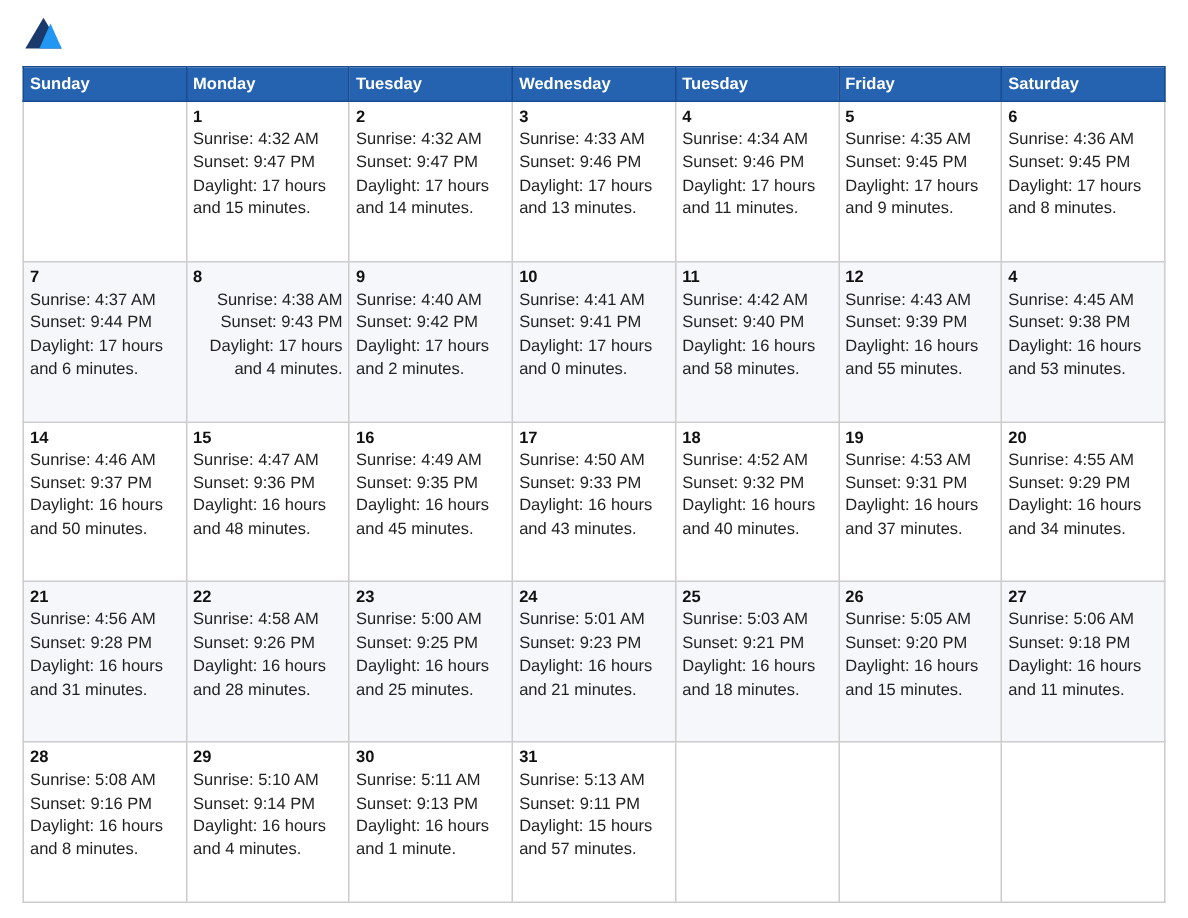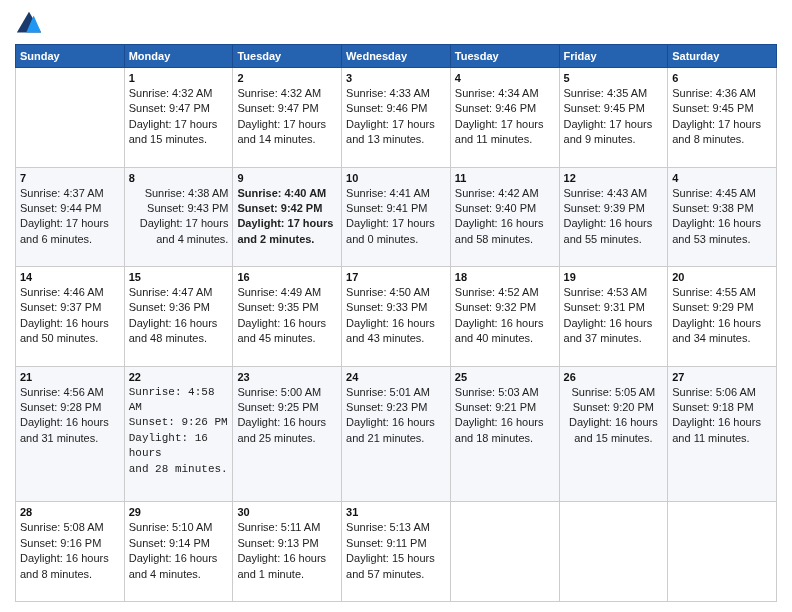--- a/index.html
+++ b/index.html
@@ -192,21 +192,21 @@
           </td>
           <td>
             <span class="day-number">8</span>
             <div class="day-info" style="white-space: pre-line; text-align: right;">Sunrise: 4:38 AM
 Sunset: 9:43 PM
 Daylight: 17 hours
 and 4 minutes.</div>
           </td>
           <td>
             <span class="day-number">9</span>
-            <div class="day-info" style="white-space: pre-line; font-weight: bold;">Sunrise: 4:40 AM
+            <div class="day-info" style="white-space: pre-line;">Sunrise: 4:40 AM
 Sunset: 9:42 PM
 Daylight: 17 hours
 and 2 minutes.</div>
           </td>
           <td>
             <span class="day-number">10</span>
             <div class="day-info" style="white-space: pre-line;">Sunrise: 4:41 AM
 Sunset: 9:41 PM
 Daylight: 17 hours
 and 0 minutes.</div>
@@ -287,21 +287,21 @@
         <tr>
           <td>
             <span class="day-number">21</span>
             <div class="day-info" style="white-space: pre-line;">Sunrise: 4:56 AM
 Sunset: 9:28 PM
 Daylight: 16 hours
 and 31 minutes.</div>
           </td>
           <td>
             <span class="day-number">22</span>
-            <div class="day-info" style="white-space: pre-line; font-family: Liberation Mono, monospace;">Sunrise: 4:58 AM
+            <div class="day-info" style="white-space: pre-line;">Sunrise: 4:58 AM
 Sunset: 9:26 PM
 Daylight: 16 hours
 and 28 minutes.</div>
           </td>
           <td>
             <span class="day-number">23</span>
             <div class="day-info" style="white-space: pre-line;">Sunrise: 5:00 AM
 Sunset: 9:25 PM
 Daylight: 16 hours
 and 25 minutes.</div>
@@ -315,21 +315,21 @@
           </td>
           <td>
             <span class="day-number">25</span>
             <div class="day-info" style="white-space: pre-line;">Sunrise: 5:03 AM
 Sunset: 9:21 PM
 Daylight: 16 hours
 and 18 minutes.</div>
           </td>
           <td>
             <span class="day-number">26</span>
-            <div class="day-info" style="white-space: pre-line; text-align: center;">Sunrise: 5:05 AM
+            <div class="day-info" style="white-space: pre-line;">Sunrise: 5:05 AM
 Sunset: 9:20 PM
 Daylight: 16 hours
 and 15 minutes.</div>
           </td>
           <td>
             <span class="day-number">27</span>
             <div class="day-info" style="white-space: pre-line;">Sunrise: 5:06 AM
 Sunset: 9:18 PM
 Daylight: 16 hours
 and 11 minutes.</div>

